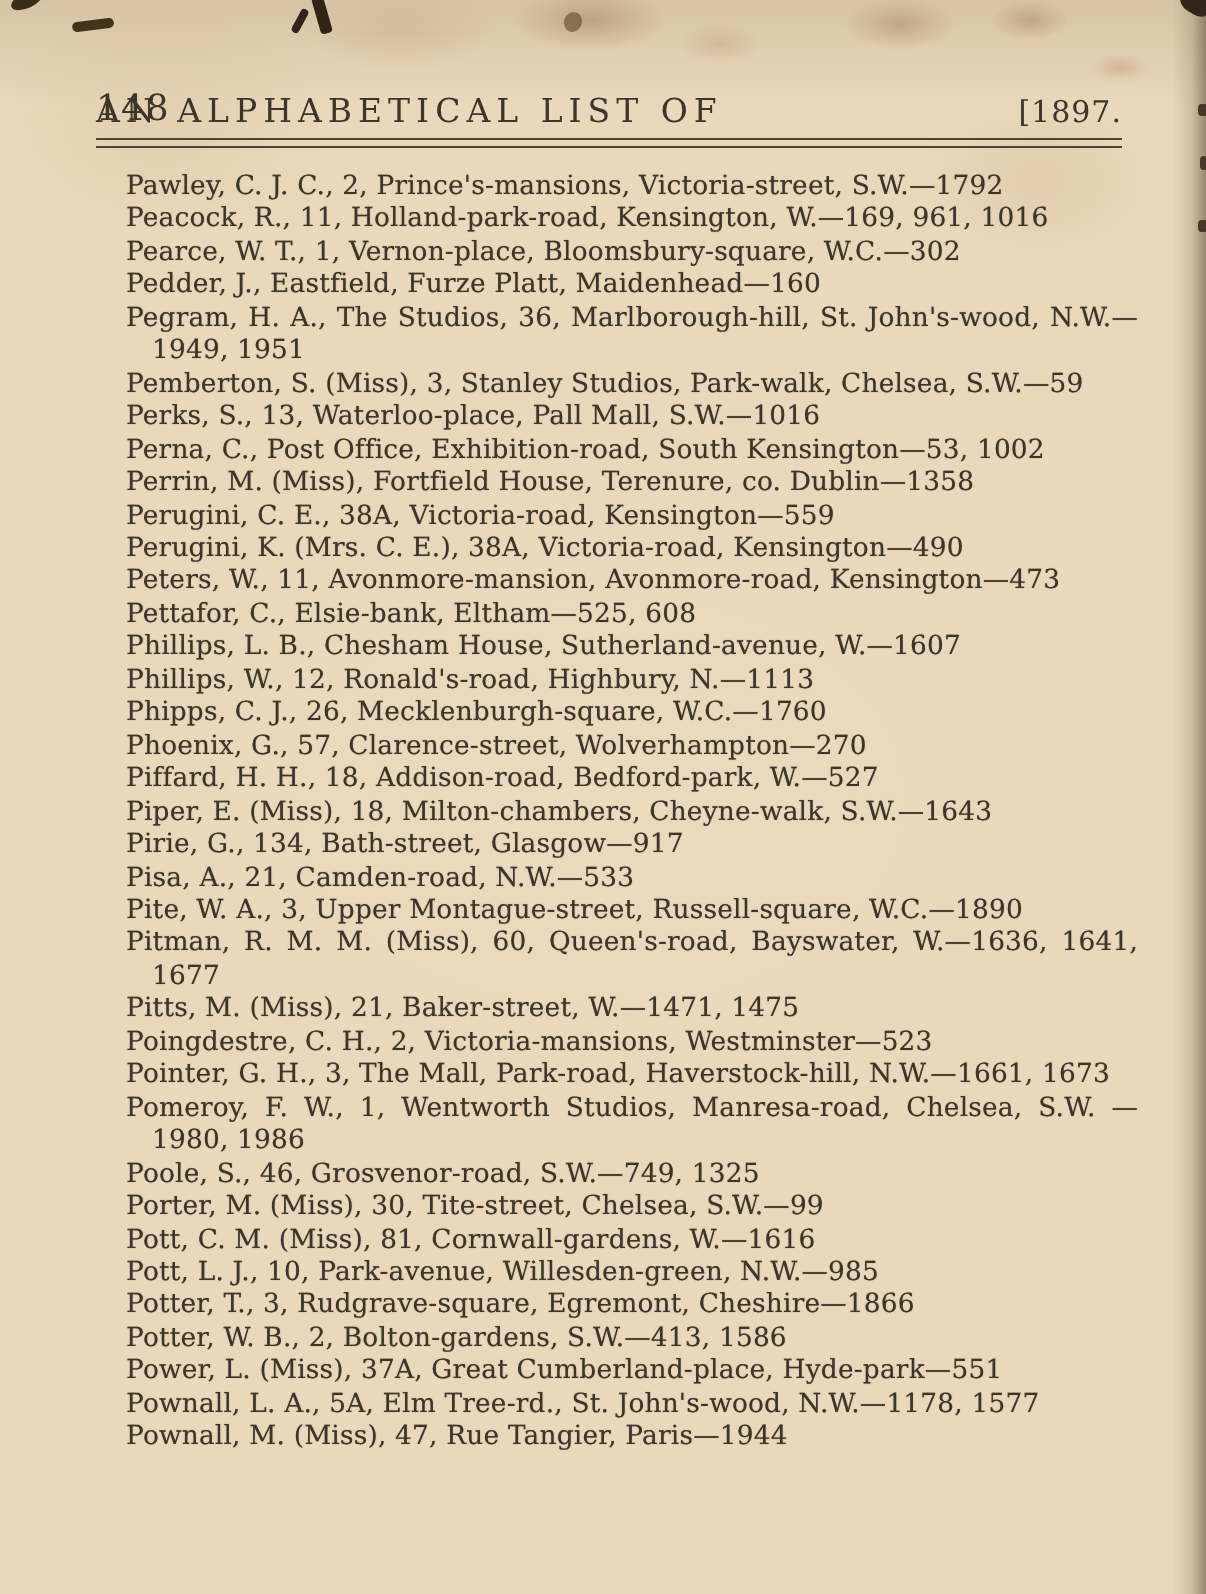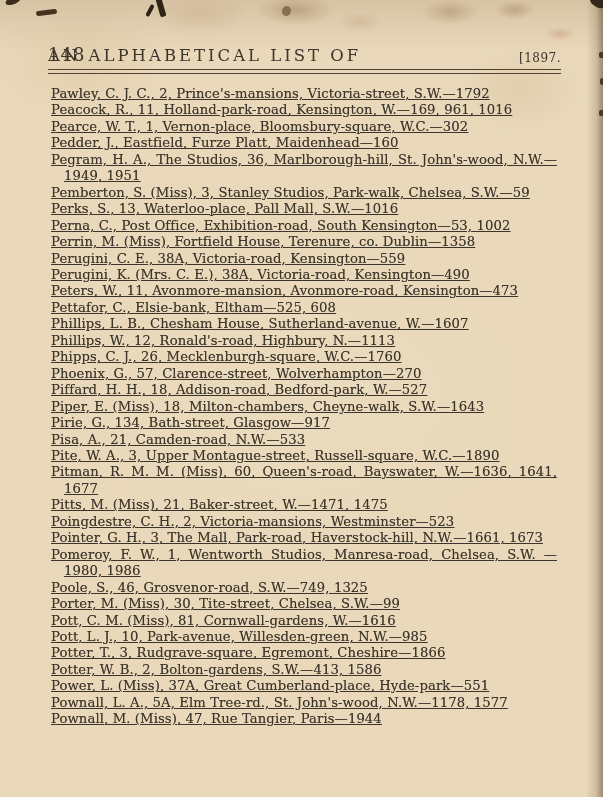--- a/index.html
+++ b/index.html
@@ -66,40 +66,39 @@
     right: 0;
     bottom: 0;
     font-size: 16.5px;
     letter-spacing: 3px;
     white-space: nowrap;
   }
   .page-year {
     position: absolute;
     right: 0;
     bottom: 0;
-    font-size: 12px;
+    font-size: 15px;
     letter-spacing: 0.5px;
   }
   .double-rule {
     position: absolute;
     top: 69px;
     left: 48px;
     width: 513px;
     height: 3px;
     border-top: 1.6px solid #4e4335;
     border-bottom: 1.1px solid #4e4335;
   }
 
   
   .entries {
     position: absolute;
     top: 86px;
-    left: 51px;
+    left: 63px;
     width: 506px;
-    text-decoration: underline;
   }
   p.entry {
     margin: 0;
     font-size: 13.2px;
     line-height: 16.45px;
     text-align: justify;
     padding-left: 13px;
     text-indent: -13px;
     letter-spacing: 0.1px;
     text-shadow: 0 0 0.5px rgba(62, 54, 42, 0.55);

